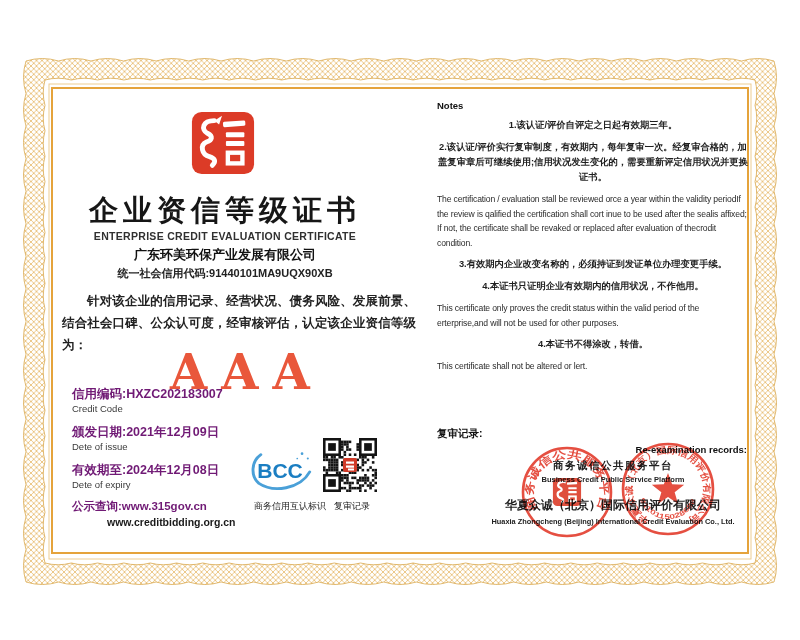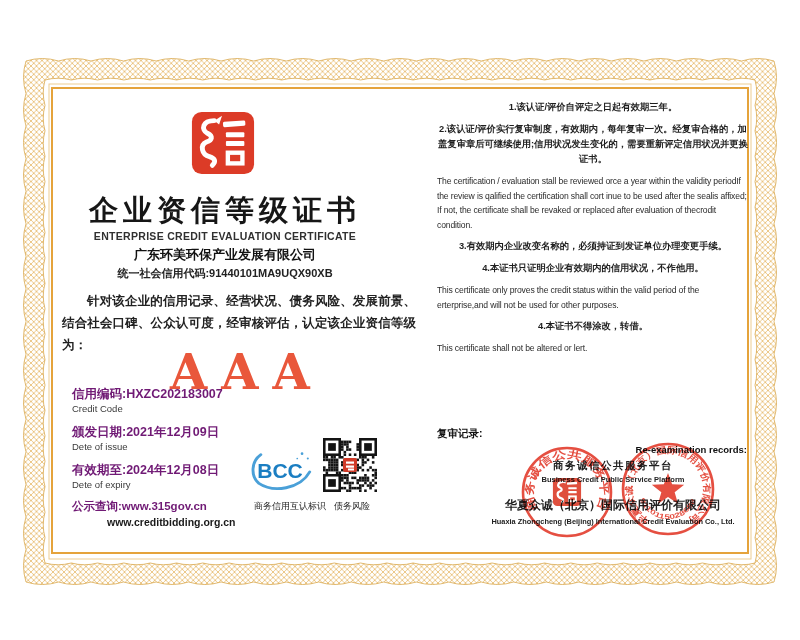--- a/index.html
+++ b/index.html
@@ -260,23 +260,24 @@
       <rect x="0.00" y="36.00" width="18.00" height="18.00" fill="#141414"></rect>
       <rect x="2.57" y="38.57" width="12.86" height="12.86" fill="#fff"></rect>
       <rect x="5.14" y="41.14" width="7.71" height="7.71" fill="#141414"></rect>
       <g>
         <rect x="20" y="20" width="14" height="14" rx="2" fill="#d03a28"></rect>
         <rect x="23" y="23.5" width="8" height="2.2" fill="#fff"></rect>
         <rect x="23" y="27.5" width="8" height="2.2" fill="#fff"></rect>
         <rect x="25" y="30.5" width="6" height="2" fill="#fff"></rect>
       </g>
     </svg>
-  <div class="abs mark-cap" style="left:330px;top:500px;width:40px;">债务风险</div>
+  <div class="abs mark-cap" style="left:330px;top:500px;width:40px;">复审记录</div>
 
   <div class="abs notes">
+    <p class="h-en">Notes</p>
     <p class="cn">1.该认证/评价自评定之日起有效期三年。</p>
     <p class="cn">2.该认证/评价实行复审制度，有效期内，每年复审一次。经复审合格的，加盖复审章后可继续使用;信用状况发生变化的，需要重新评定信用状况并更换证书。</p>
     <p class="en">The certification / evaluation stall be reviewed orce a year within the validity periodIf the review is qalified the certification shall cort inue to be used after the sealis affixed; If not, the certificate shall be revaked or replaced after evaluation of thecrodit condition.</p>
     <p class="cn">3.有效期内企业改变名称的，必须持证到发证单位办理变更手续。</p>
     <p class="cn">4.本证书只证明企业有效期内的信用状况，不作他用。</p>
     <p class="en">This certificate only proves the credit status within the valid period of the erterprise,and will not be used for other purposes.</p>
     <p class="cn">4.本证书不得涂改，转借。</p>
     <p class="en">This certificate shall not be altered or lert.</p>
   </div>
   <div class="abs reexam-cn">复审记录:</div>

